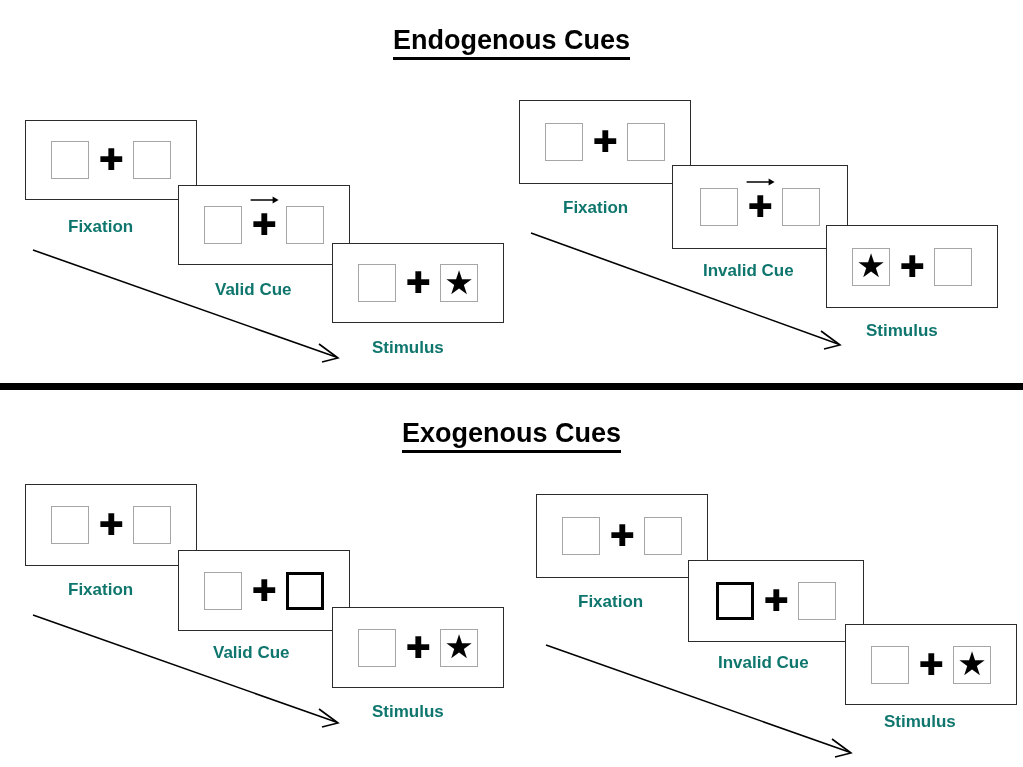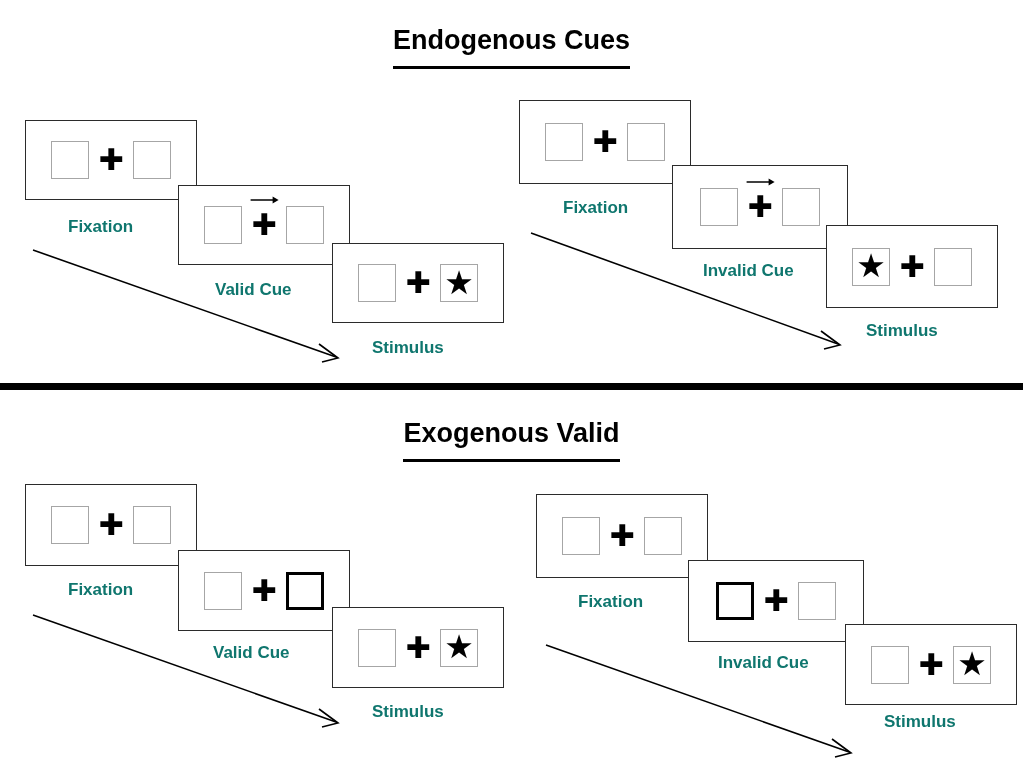--- a/index.html
+++ b/index.html
@@ -20,21 +20,21 @@
     position: absolute;
     width: 100%;
     text-align: center;
     font-size: 27px;
     font-weight: bold;
     color: #000000;
     letter-spacing: 0px;
   }
   .section-title span {
     border-bottom: 3px solid #000000;
-    padding-bottom: 10px;
+    padding-bottom: 1px;
     display: inline-block;
   }
 
   
   .divider {
     position: absolute;
     left: 0;
     width: 1023px;
     height: 7px;
     background: #000000;
@@ -212,21 +212,21 @@
       <span class="plus">✚</span>
     </div>
     <div class="sq"></div>
   </div>
 </div>
 <div class="caption" style="left:866px; top:321px;">Stimulus</div>
 
 <div class="divider" style="top:383px;"></div>
 
 <div class="section-title" style="top:418px;">
-  <span>Exogenous Valid</span>
+  <span>Exogenous Cues</span>
 </div>
 
 <svg class="time-arrow" style="left:30px; top:610px;" width="320" height="120" viewBox="0 0 320 120">
   <line x1="3" y1="5" x2="306" y2="112" stroke="#000000" stroke-width="1.6"></line>
   <polyline points="289,99 308,113 292,117" fill="none" stroke="#000000" stroke-width="1.6"></polyline>
 </svg>
 
 <div class="frame" style="left:25px; top:484px; width:172px; height:82px;">
   <div class="frame-inner">
     <div class="sq"></div>

